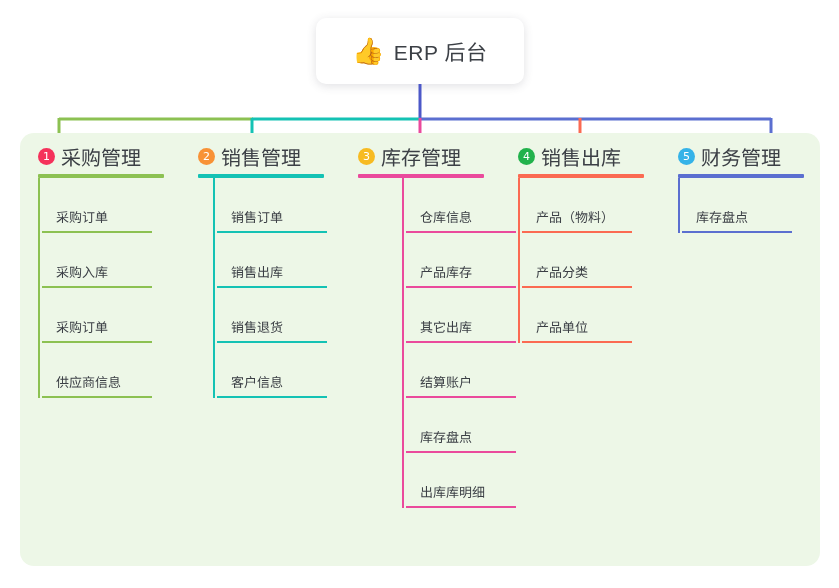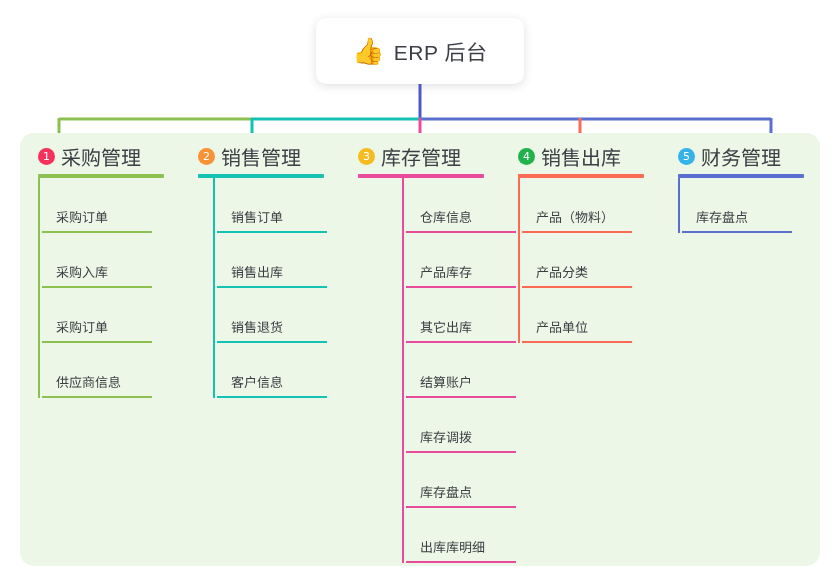--- a/index.html
+++ b/index.html
@@ -242,24 +242,20 @@
           </div>
           <div class="item">
             <span class="item-label">其它出库</span>
             <div class="item-underline"></div>
           </div>
           <div class="item">
             <span class="item-label">结算账户</span>
             <div class="item-underline"></div>
           </div>
           <div class="item">
-            <span class="item-label">库存调拨</span>
-            <div class="item-underline"></div>
-          </div>
-          <div class="item">
             <span class="item-label">库存盘点</span>
             <div class="item-underline"></div>
           </div>
           <div class="item">
             <span class="item-label">出库库明细</span>
             <div class="item-underline"></div>
           </div>
         </div>
       </div>
       <div class="column">

